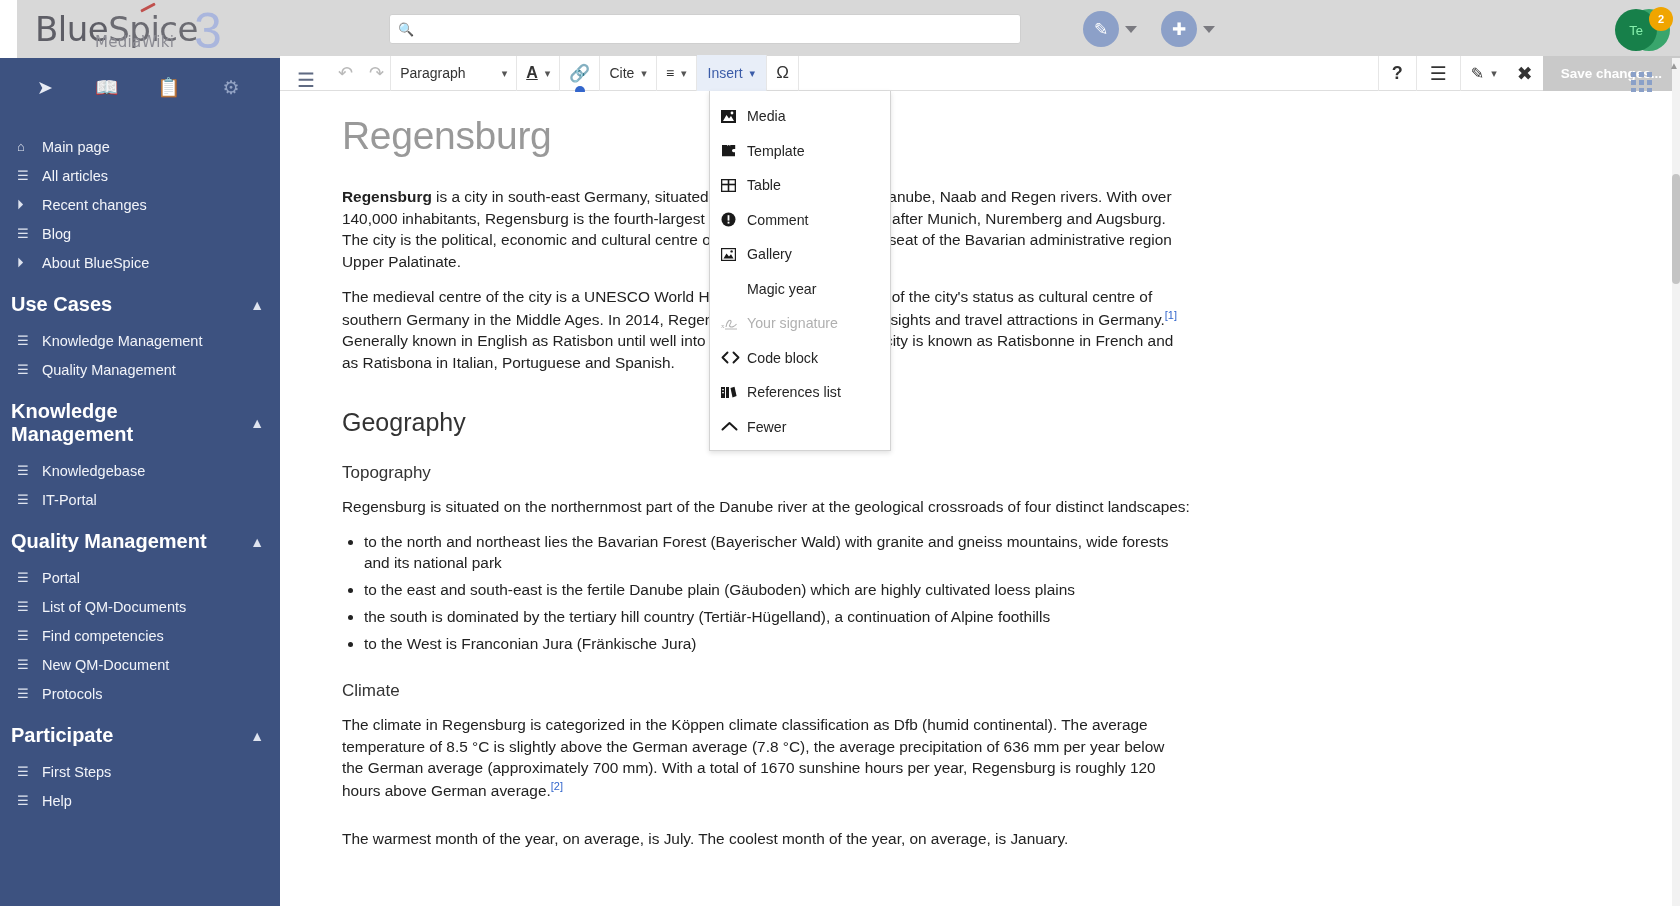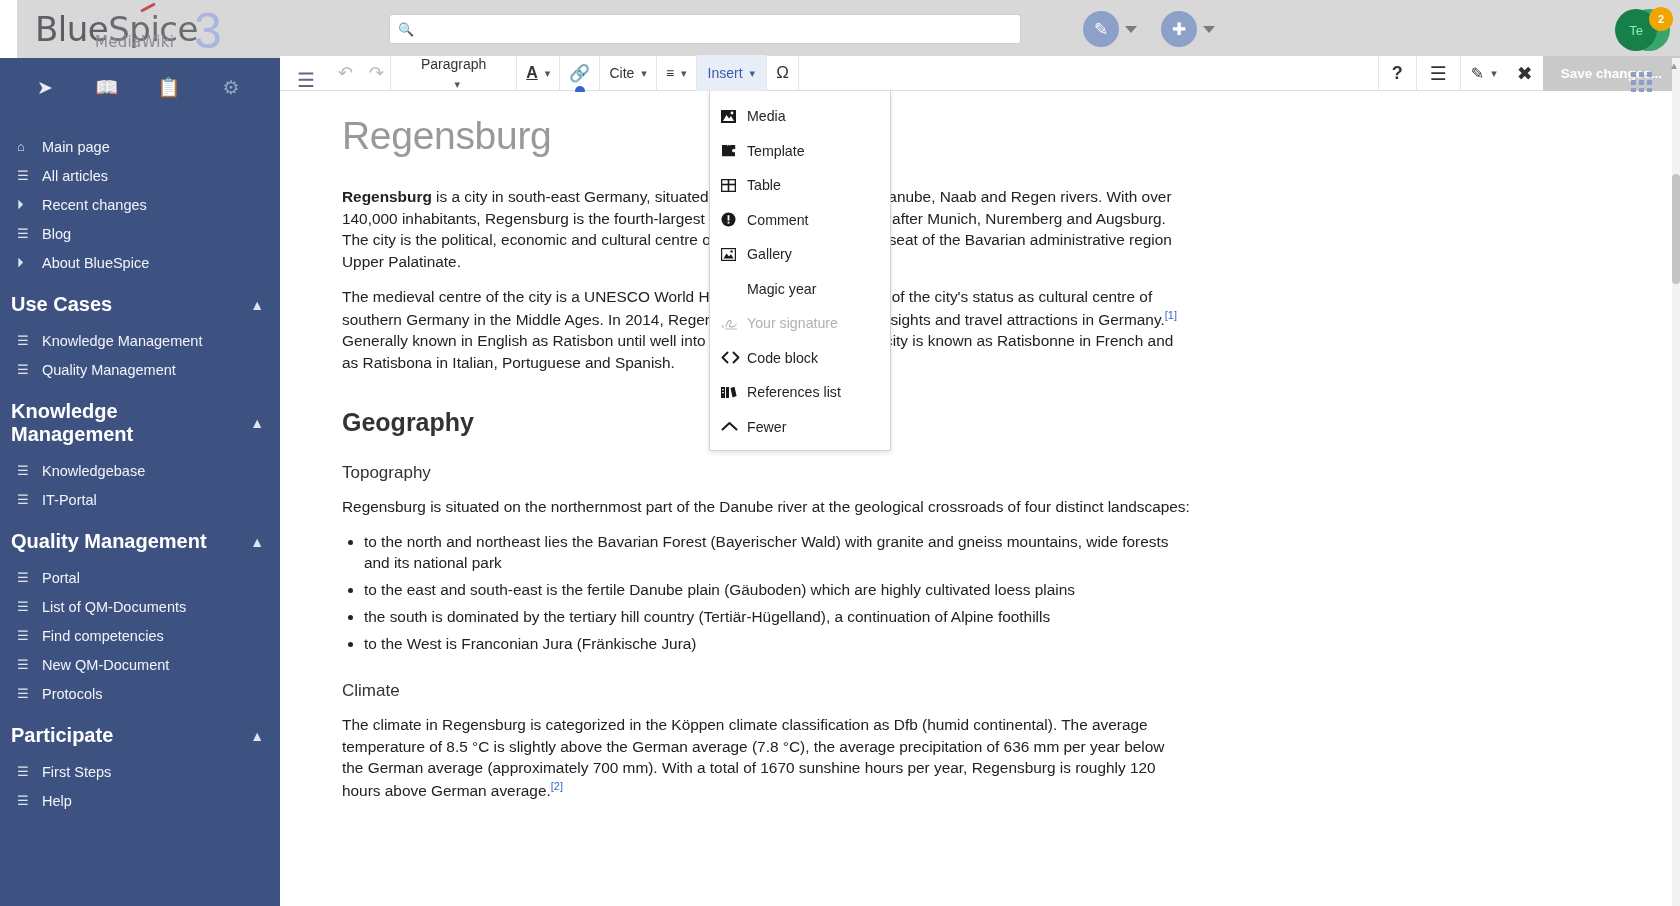--- a/index.html
+++ b/index.html
@@ -137,21 +137,21 @@
   }
   .tb-item {
     height: 35px; display: flex; align-items: center;
     padding: 0 9px; font-size: 14px; color: #333;
     border-right: 1px solid #e6e6e6; position: relative;
     white-space: nowrap;
   }
   .tb-item.noborder { border-right: none; }
   .tb-item.arrowgrp { padding: 0 6px; gap: 16px; }
   .tb-arrow { color: #b9b9b9; font-size: 18px; }
-  .tb-sel { width: 126px; display: flex; align-items: center; justify-content: space-between; flex-direction: column; }
+  .tb-sel { width: 126px; display: flex; align-items: center; justify-content: space-between; }
   .tb-chev { font-size: 11px; color: #555; margin-left: 7px; }
   .tb-insert { background: #e8eef8; color: #3b5ca8; padding: 18px 11px; }
   .blue-dot {
     position: absolute; bottom: -5px; left: 50%; margin-left: -5px;
     width: 10px; height: 10px; border-radius: 50%; background: #3366cc;
   }
   #tb-right { margin-left: auto; display: flex; align-items: center; height: 35px; }
   #save-btn {
     background: #c9c9c9; color: #fff; font-weight: bold; font-size: 13.5px;
     height: 35px; display: flex; align-items: center; padding: 0 18px;
@@ -189,21 +189,21 @@
   }
   h1#title {
     font-size: 39px; font-weight: normal; color: #999;
     margin: 22px 0 28px 0; letter-spacing: -0.3px;
   }
   #article p {
     font-size: 15.4px; line-height: 1.41; color: #222;
     margin: 0 0 13px 0;
   }
   #article h2 {
-    font-size: 25px; font-weight: bold; color: #333;
+    font-size: 25px; font-weight: normal; color: #333;
     margin: 34px 0 16px 0;
   }
   #article h3 {
     font-size: 17px; font-weight: normal; color: #333;
     margin: 26px 0 13px 0;
   }
   #article ul { margin: 0 0 8px 0; padding-left: 22px; }
   #article li {
     font-size: 15.4px; line-height: 1.42; color: #222;
     margin-bottom: 5px;
@@ -478,20 +478,21 @@
       <li>to the north and northeast lies the Bavarian Forest (Bayerischer Wald) with granite and gneiss mountains, wide forests and its national park</li>
       <li>to the east and south-east is the fertile Danube plain (Gäuboden) which are highly cultivated loess plains</li>
       <li>the south is dominated by the tertiary hill country (Tertiär-Hügelland), a continuation of Alpine foothills</li>
       <li>to the West is Franconian Jura (Fränkische Jura)</li>
     </ul>
 
     <h3>Climate</h3>
 
     <p><span>The climate in Regensburg is categorized in the Köppen climate classification as Dfb (humid continental). The average temperature of 8.5 °C is slightly above the German average (7.8 °C), the average precipitation of 636 mm per year below the German average (approximately 700 mm). With a total of 1670 sunshine hours per year, Regensburg is roughly 120 hours above German average.</span><span class="refnum">[2]</span></p>
 
+    <p style="margin-top:26px">The warmest month of the year, on average, is July. The coolest month of the year, on average, is January.</p>
   </div>
 </div>
 
 <div id="insert-menu">
 
   <div class="mi">
     <span class="mic">
       <svg class="svg-ic" width="15" height="13" viewBox="0 0 15 13">
           <rect x="0" y="0" width="15" height="13" fill="#1a1a1a"></rect>
           <path d="M2 11 L5.5 5 L8 8.5 L10 6 L13 11 Z" fill="#fff"></path>

